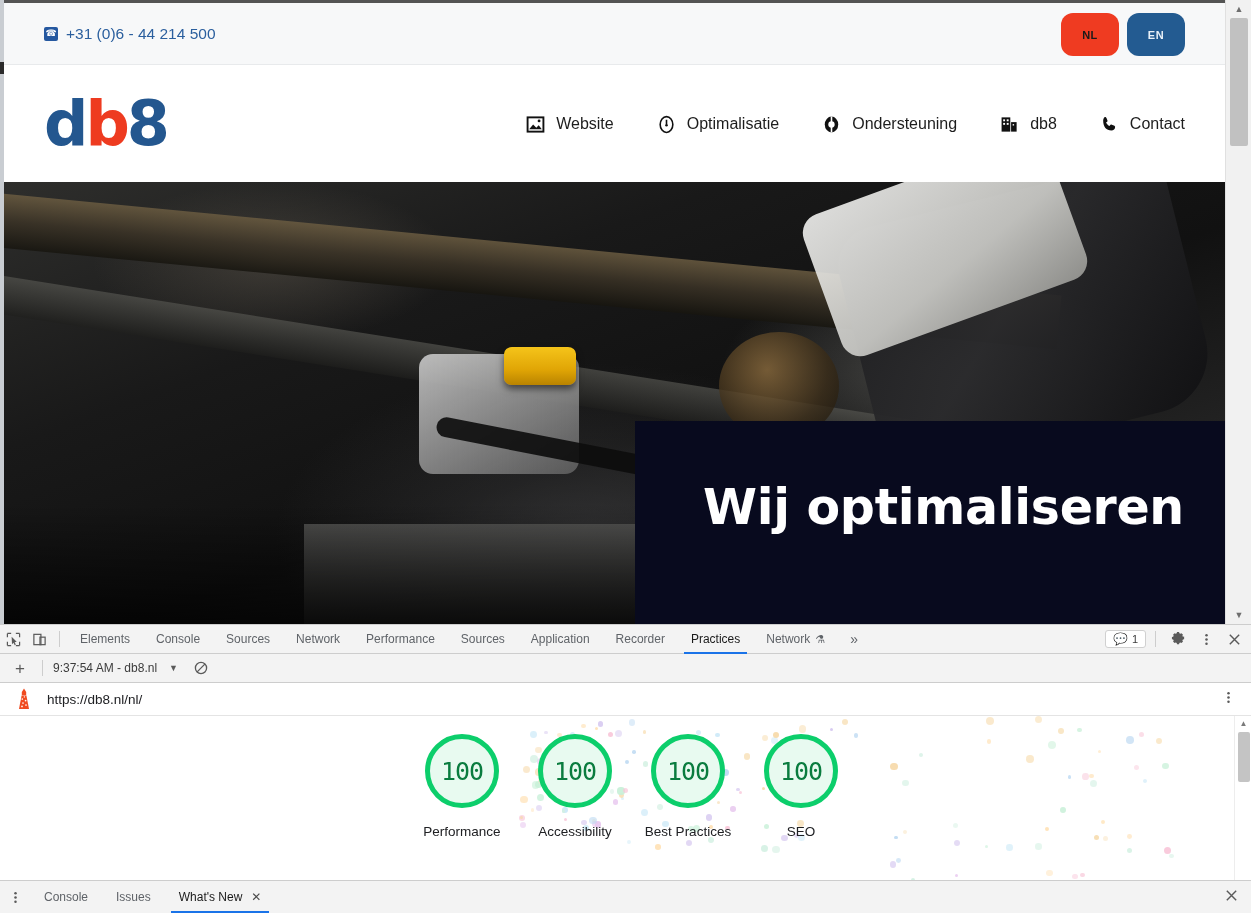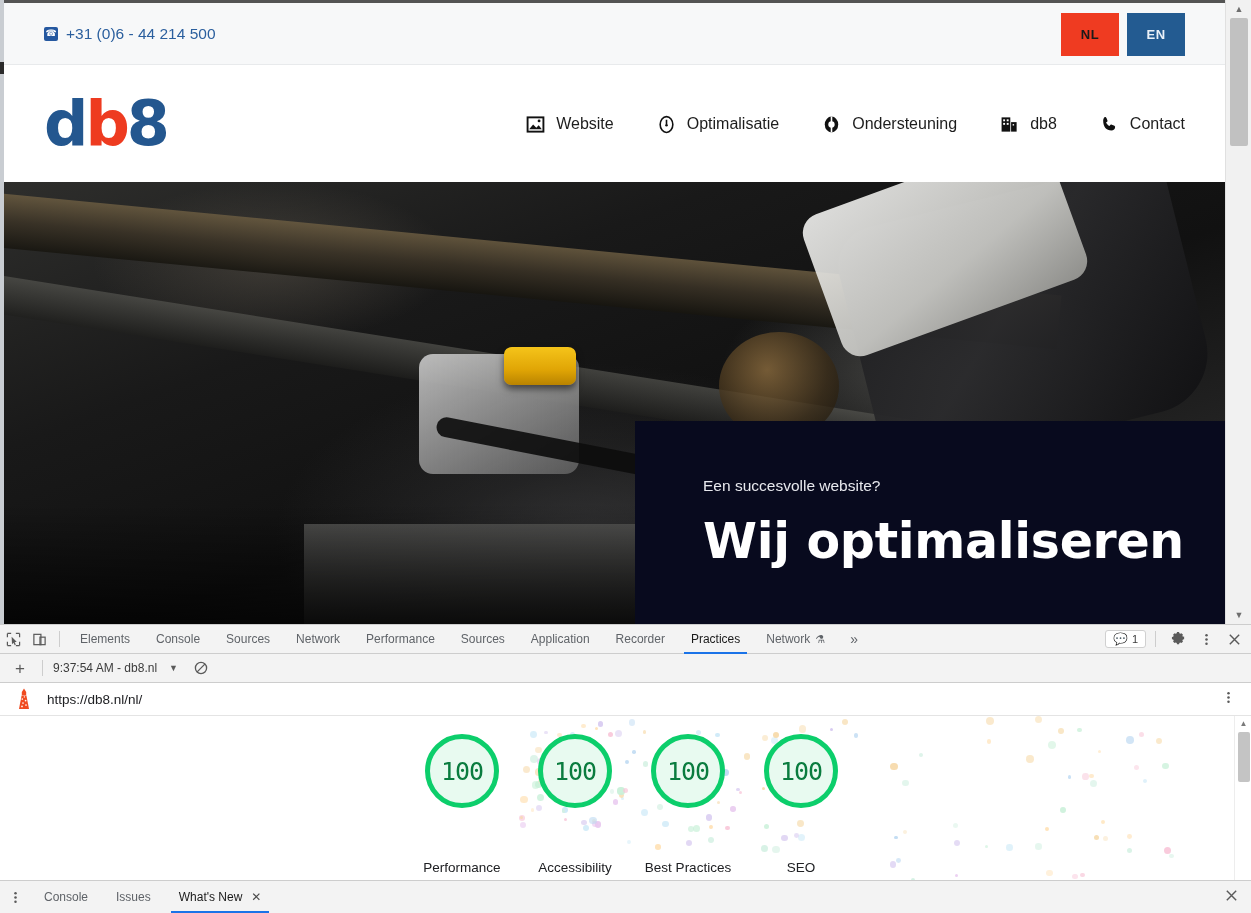--- a/index.html
+++ b/index.html
@@ -57,21 +57,21 @@
   .phone-badge {
     width: 14px; height: 14px; background: #2558a0; border-radius: 2px;
     display: flex; align-items: center; justify-content: center;
     color: #fff; font-size: 9px; line-height: 1;
   }
   .lang-group {
     position: absolute; right: 40px; top: 10px; display: flex; gap: 8px;
   }
   .lang-btn {
     width: 58px; height: 43px; display: flex; align-items: center; justify-content: center;
-    font-size: 13px; font-weight: 700; letter-spacing: .5px; cursor: pointer;
+    font-size: 11px; font-weight: 700; letter-spacing: .5px; cursor: pointer; border-radius: 12px;
   }
   .lang-nl { background: #ef3b21; color: #1a1a1a; }
   .lang-en { background: #235b91; color: #e9f1f8; }
 
   
   .navbar {
     position: absolute; left: 4px; top: 66px; right: 26px; height: 116px;
     background: #fff; display: flex; align-items: center;
   }
   .logo {
@@ -238,21 +238,21 @@
   .lh-scroll .thumb {
     position: absolute; left: 3px; top: 16px; width: 12px; height: 50px;
     background: #c4c4c4; border-radius: 2px;
   }
   .confetti { position: absolute; inset: 0; pointer-events: none; }
   .confetti i { position: absolute; border-radius: 50%; display: block; }
 
   .gauges {
     position: absolute; left: 409px; top: 18px; display: flex; gap: 7px;
   }
-  .gauge { width: 106px; display: flex; flex-direction: column; align-items: center; gap: 36px; }
+  .gauge { width: 106px; display: flex; flex-direction: column; align-items: center; }
   .gauge .ring {
     width: 74px; height: 74px; border-radius: 50%;
     border: 5px solid #0cce6b; background: #e8faf0;
     display: flex; align-items: center; justify-content: center;
   }
   .gauge .score {
     font-family: "DejaVu Sans Mono", monospace; font-size: 25px; color: #0a7c3f; letter-spacing: -1px;
   }
   .gauge .glabel {
     margin-top: 14px; font-size: 13.5px; color: #202124; text-align: center; line-height: 1.45;
@@ -363,21 +363,20 @@
     <div class="pulley"></div>
     <div class="reservoir"></div>
     <div class="cap"></div>
     <div class="hose1"></div>
     <div class="arm"></div>
     <div class="sleevelight"></div>
     <div class="block"></div>
     <div class="darkfoot"></div>
 
     <div class="hero-panel">
-      <div class="hero-eyebrow">Een succesvolle website?</div>
       <div class="hero-title">
         <div>Wij optimaliseren</div>
       </div>
     </div>
   </div>
 
   <div id="page-scroll">
     <div class="arrow-up">▲</div>
     <div class="thumb"></div>
     <div class="arrow-dn">▼</div>

